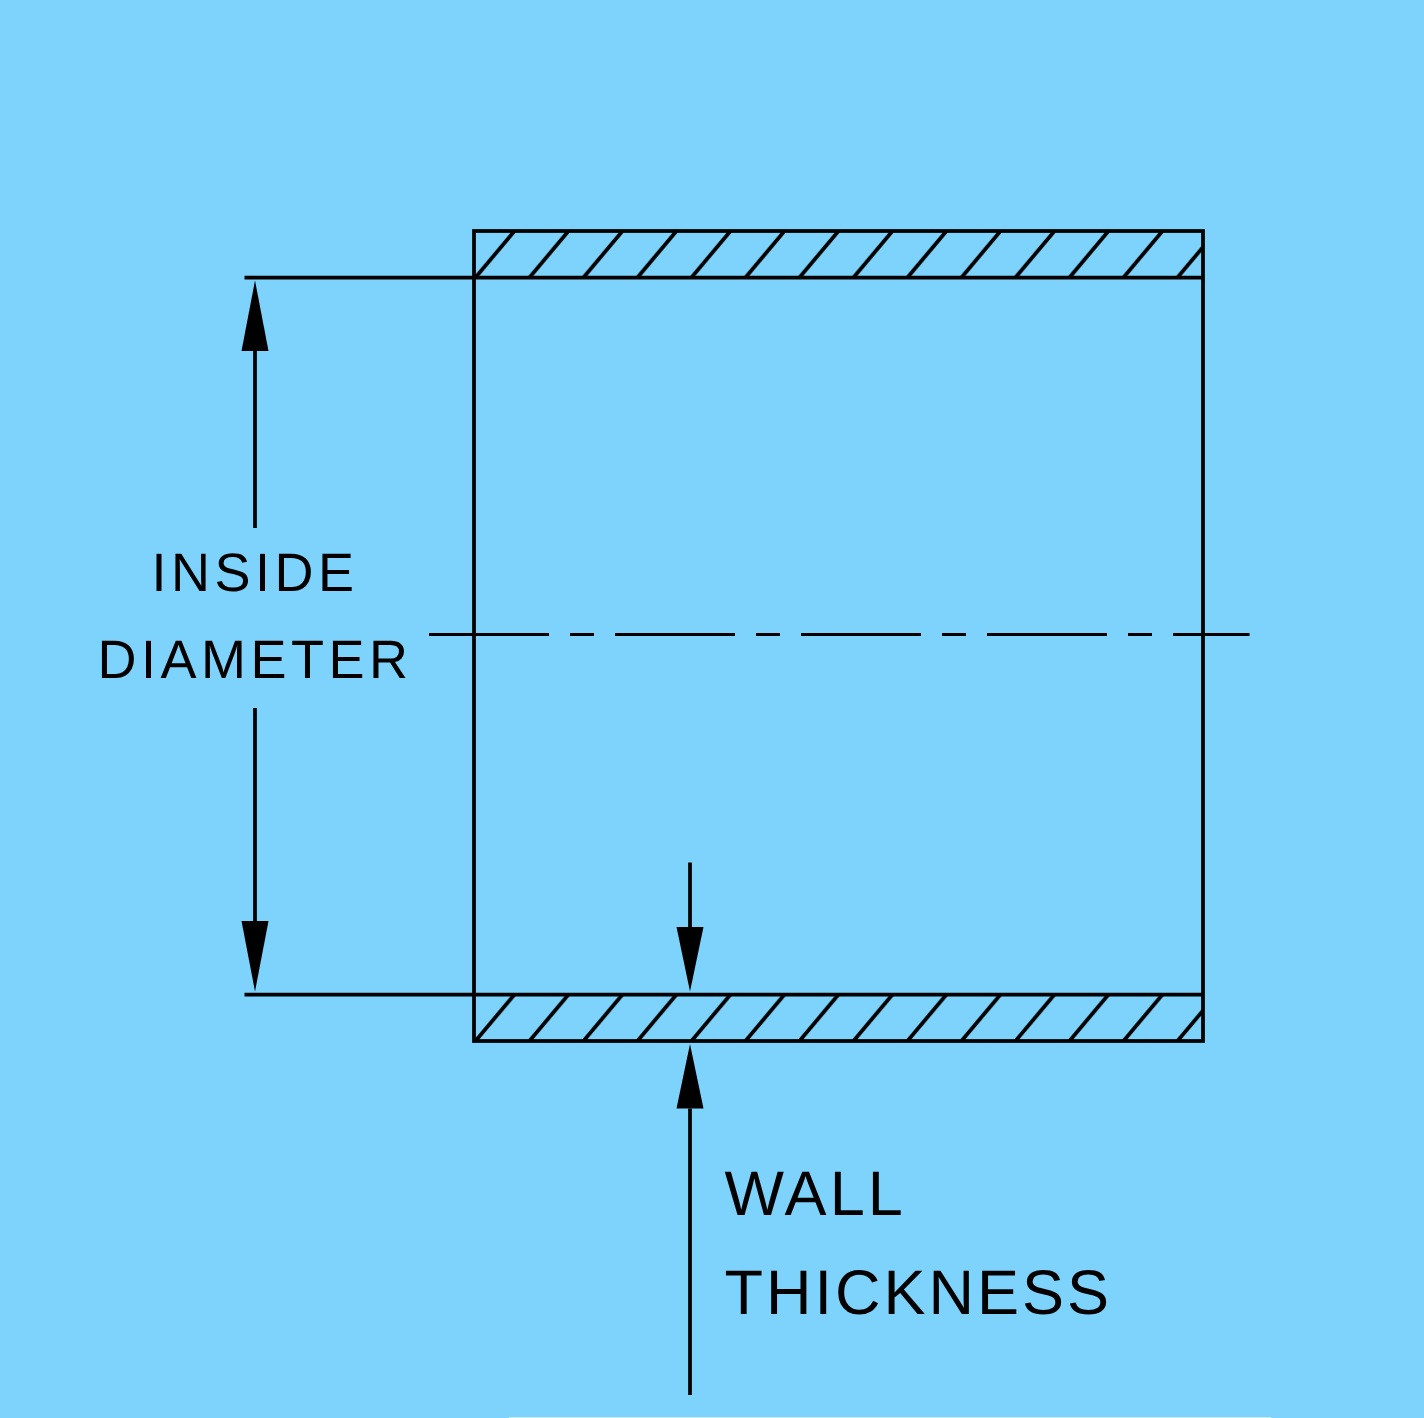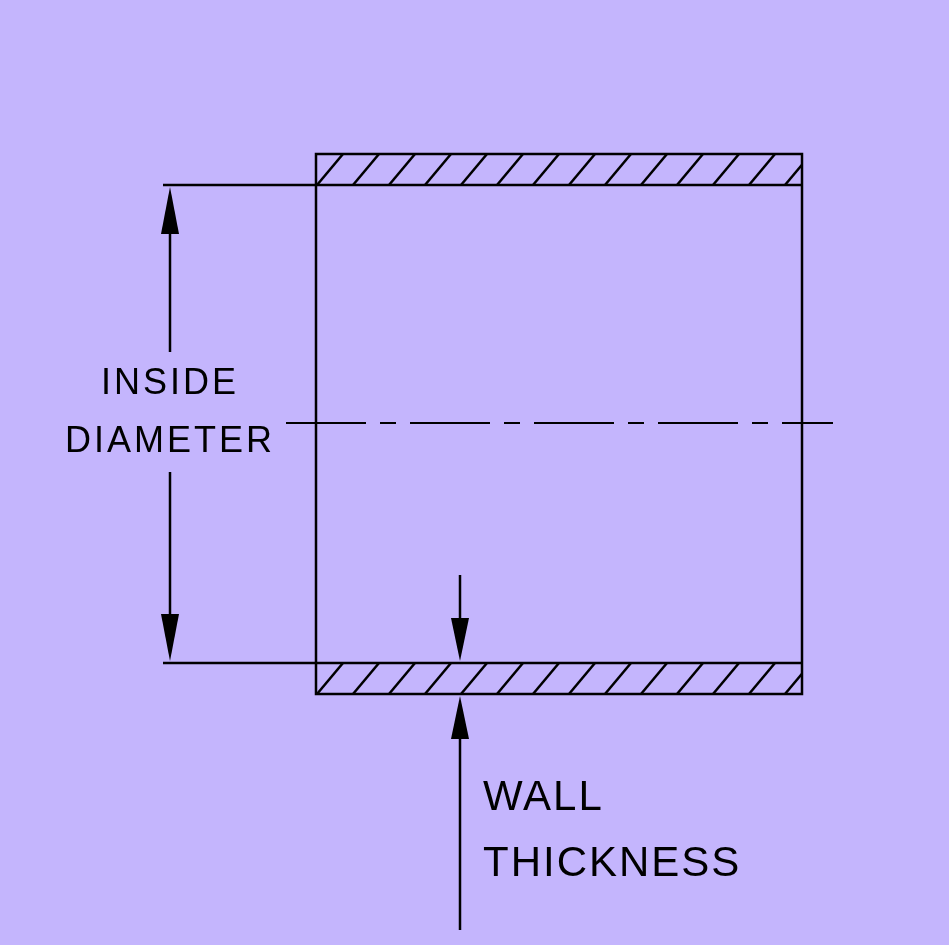--- a/index.html
+++ b/index.html
@@ -4,21 +4,21 @@
 <style>
   html, body {
     margin: 0;
     padding: 0;
     background: #ffffff;
   }
   .stage {
     position: relative;
     width: 949px;
     height: 945px;
-    background: #c4b5fd;
+    background: #7dd3fc;
     overflow: hidden;
   }
   svg {
     display: block;
   }
   .dim-text {
     font-family: "Liberation Sans", "DejaVu Sans", sans-serif;
     fill: #000000;
   }
   .id-text {

